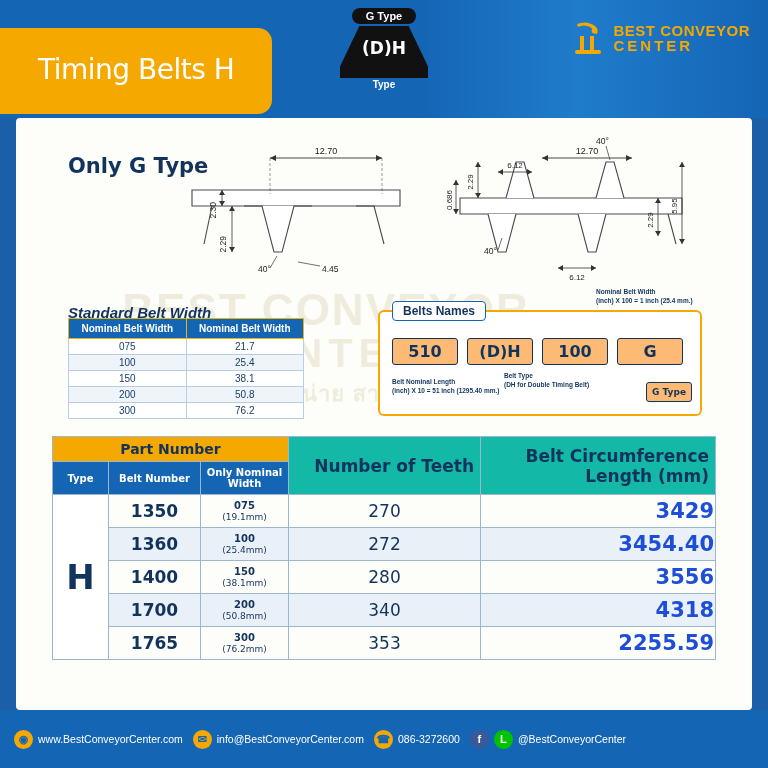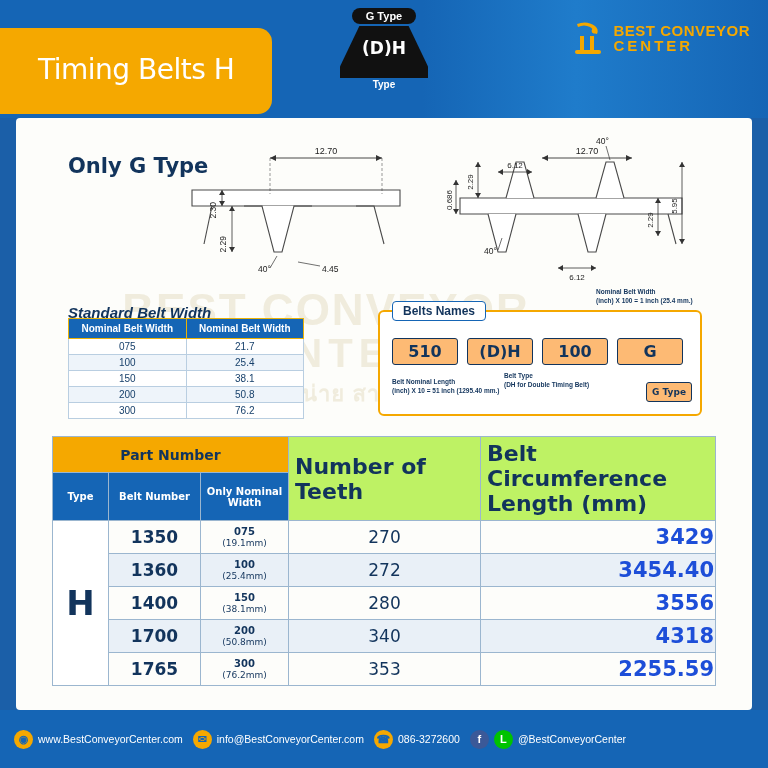--- a/index.html
+++ b/index.html
@@ -132,21 +132,21 @@
   
   table.main {
     position:absolute; left:36px; top:318px; width:664px;
     border-collapse:collapse; font-family:"DejaVu Sans", sans-serif;
   }
   table.main th, table.main td { border:1px solid #9bb6cf; }
   .pn-head {
     background:#f5a800; color:#12345c; font-size:14px; font-weight:bold; text-align:center; padding:4px 0;
   }
   .big-head {
-    background:#bef264; color:#12345c; font-size:22px; font-weight:bold; text-align:left; padding:4px 6px;
+    background:#14b8a6; color:#12345c; font-size:17px; font-weight:bold; text-align:right; padding:4px 6px;
   }
   .sub-head {
     background:#1565b5; color:#fff; font-size:10px; font-weight:bold; text-align:center; padding:5px 2px;
   }
   .type-cell {
     background:#fff; color:#12345c; font-size:34px; font-weight:bold; text-align:center; width:56px;
   }
   td.bn { font-size:17px; font-weight:bold; color:#12345c; text-align:center; width:92px; padding:6px 0;}
   td.bw { font-size:9px; color:#12345c; text-align:center; width:88px; line-height:11px;}
   td.bw b { font-size:10px; }

